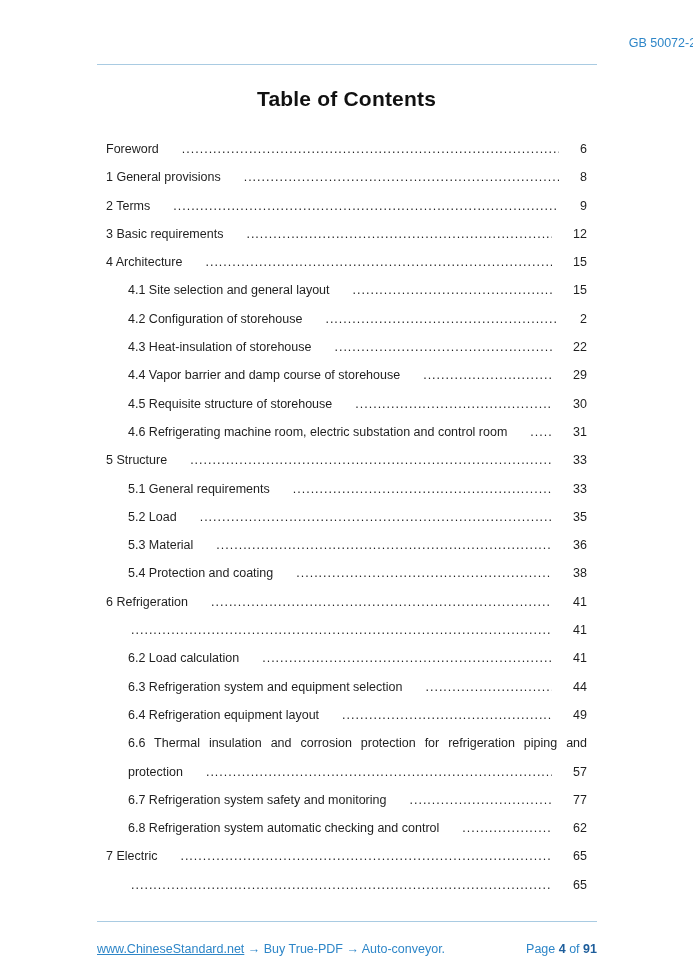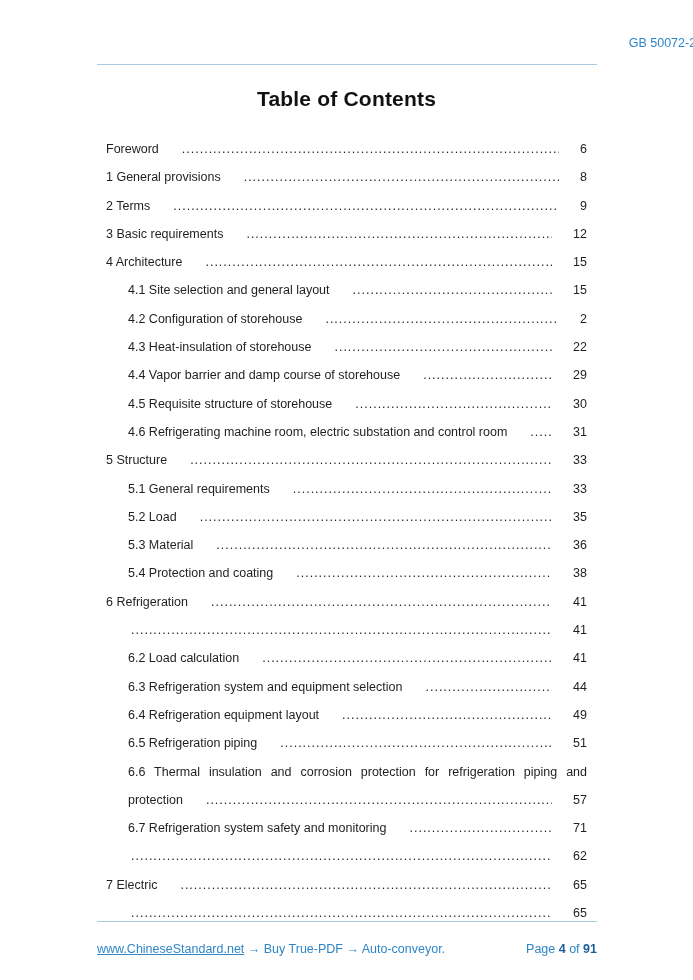--- a/index.html
+++ b/index.html
@@ -189,37 +189,33 @@
       <div class="toc-row lvl1">
         <span class="toc-label">6.3 Refrigeration system and equipment selection</span>
         <span class="toc-leader"></span>
         <span class="toc-page">44</span>
       </div>
       <div class="toc-row lvl1">
         <span class="toc-label">6.4 Refrigeration equipment layout</span>
         <span class="toc-leader"></span>
         <span class="toc-page">49</span>
       </div>
-      <div class="toc-row lvl1">
-        <span class="toc-label">6.5 Refrigeration piping</span>
-        <span class="toc-leader"></span>
-        <span class="toc-page">51</span>
-      </div>
       <div class="toc-just">6.6 Thermal insulation and corrosion protection for refrigeration piping and</div>
       <div class="toc-row lvl1">
         <span class="toc-label">protection</span>
         <span class="toc-leader"></span>
         <span class="toc-page">57</span>
       </div>
       <div class="toc-row lvl1">
         <span class="toc-label">6.7 Refrigeration system safety and monitoring</span>
         <span class="toc-leader"></span>
-        <span class="toc-page">71</span>
-      </div>
-      <div class="toc-row lvl1">
+        <span class="toc-page">77</span>
+      </div>
+      <div class="toc-row lvl1">
+        <span class="toc-label">6.8 Refrigeration system automatic checking and control</span>
         <span class="toc-leader"></span>
         <span class="toc-page">62</span>
       </div>
       <div class="toc-row lvl0">
         <span class="toc-label">7 Electric</span>
         <span class="toc-leader"></span>
         <span class="toc-page">65</span>
       </div>
       <div class="toc-row lvl1">
         <span class="toc-leader"></span>

